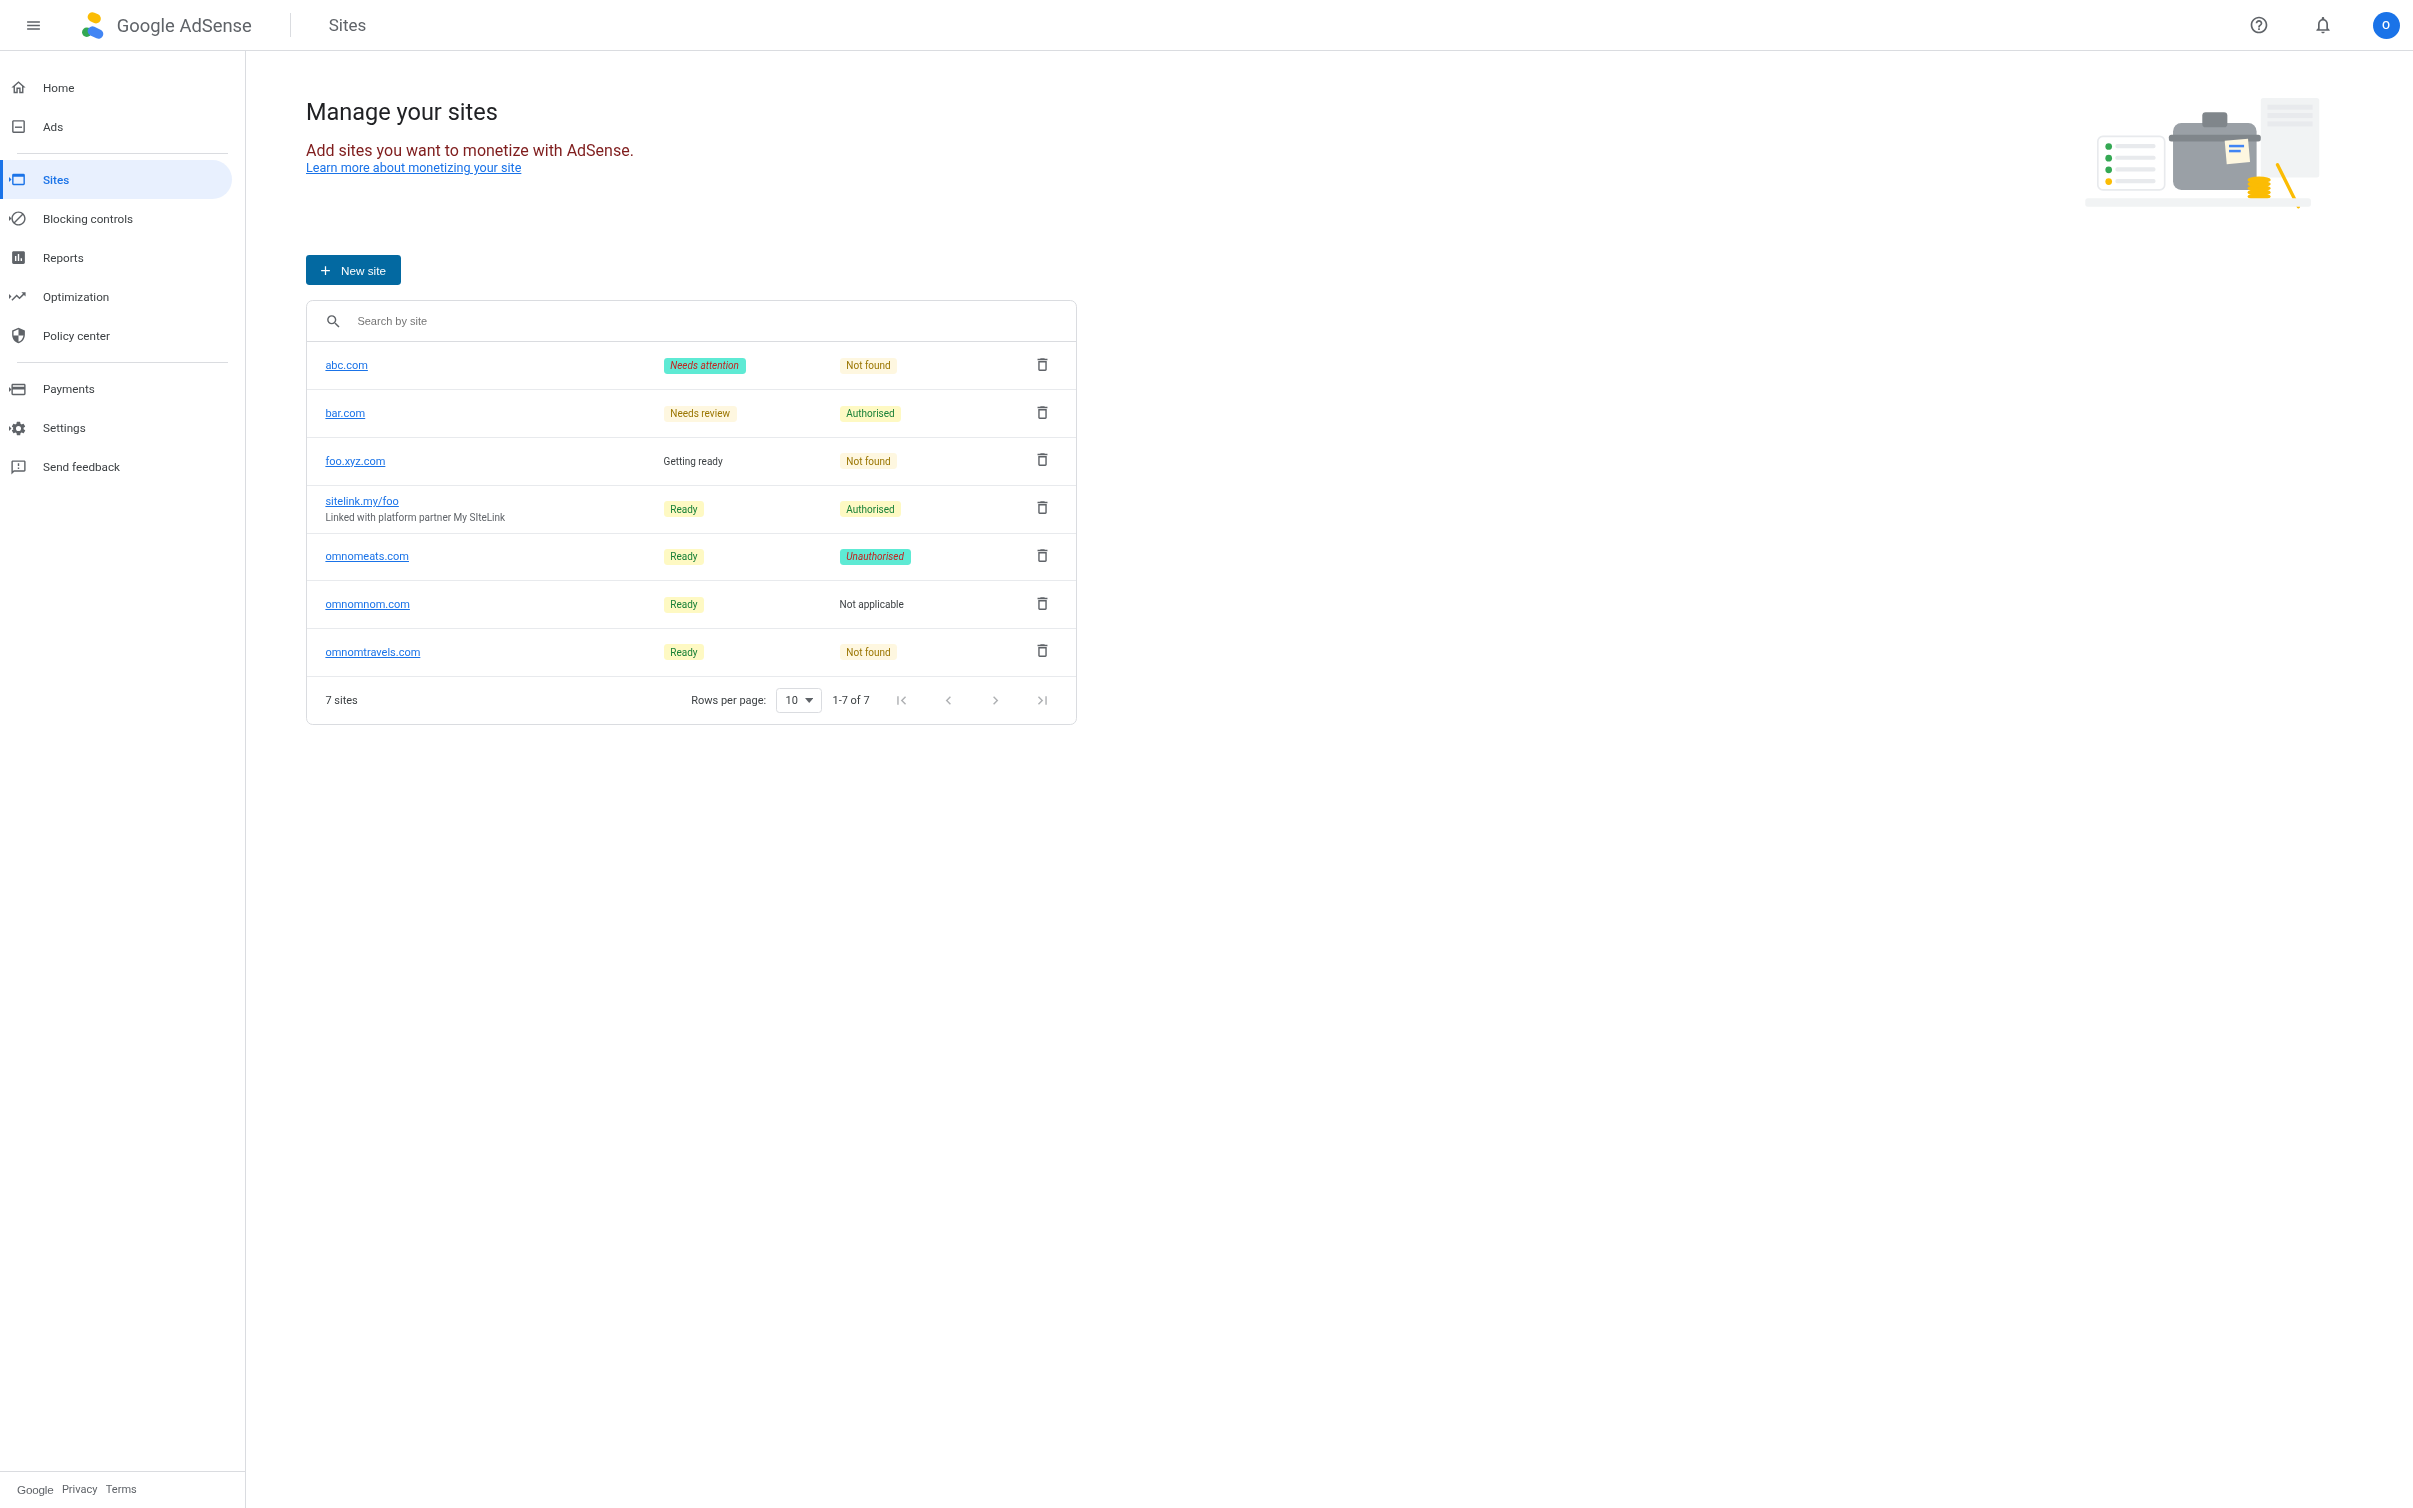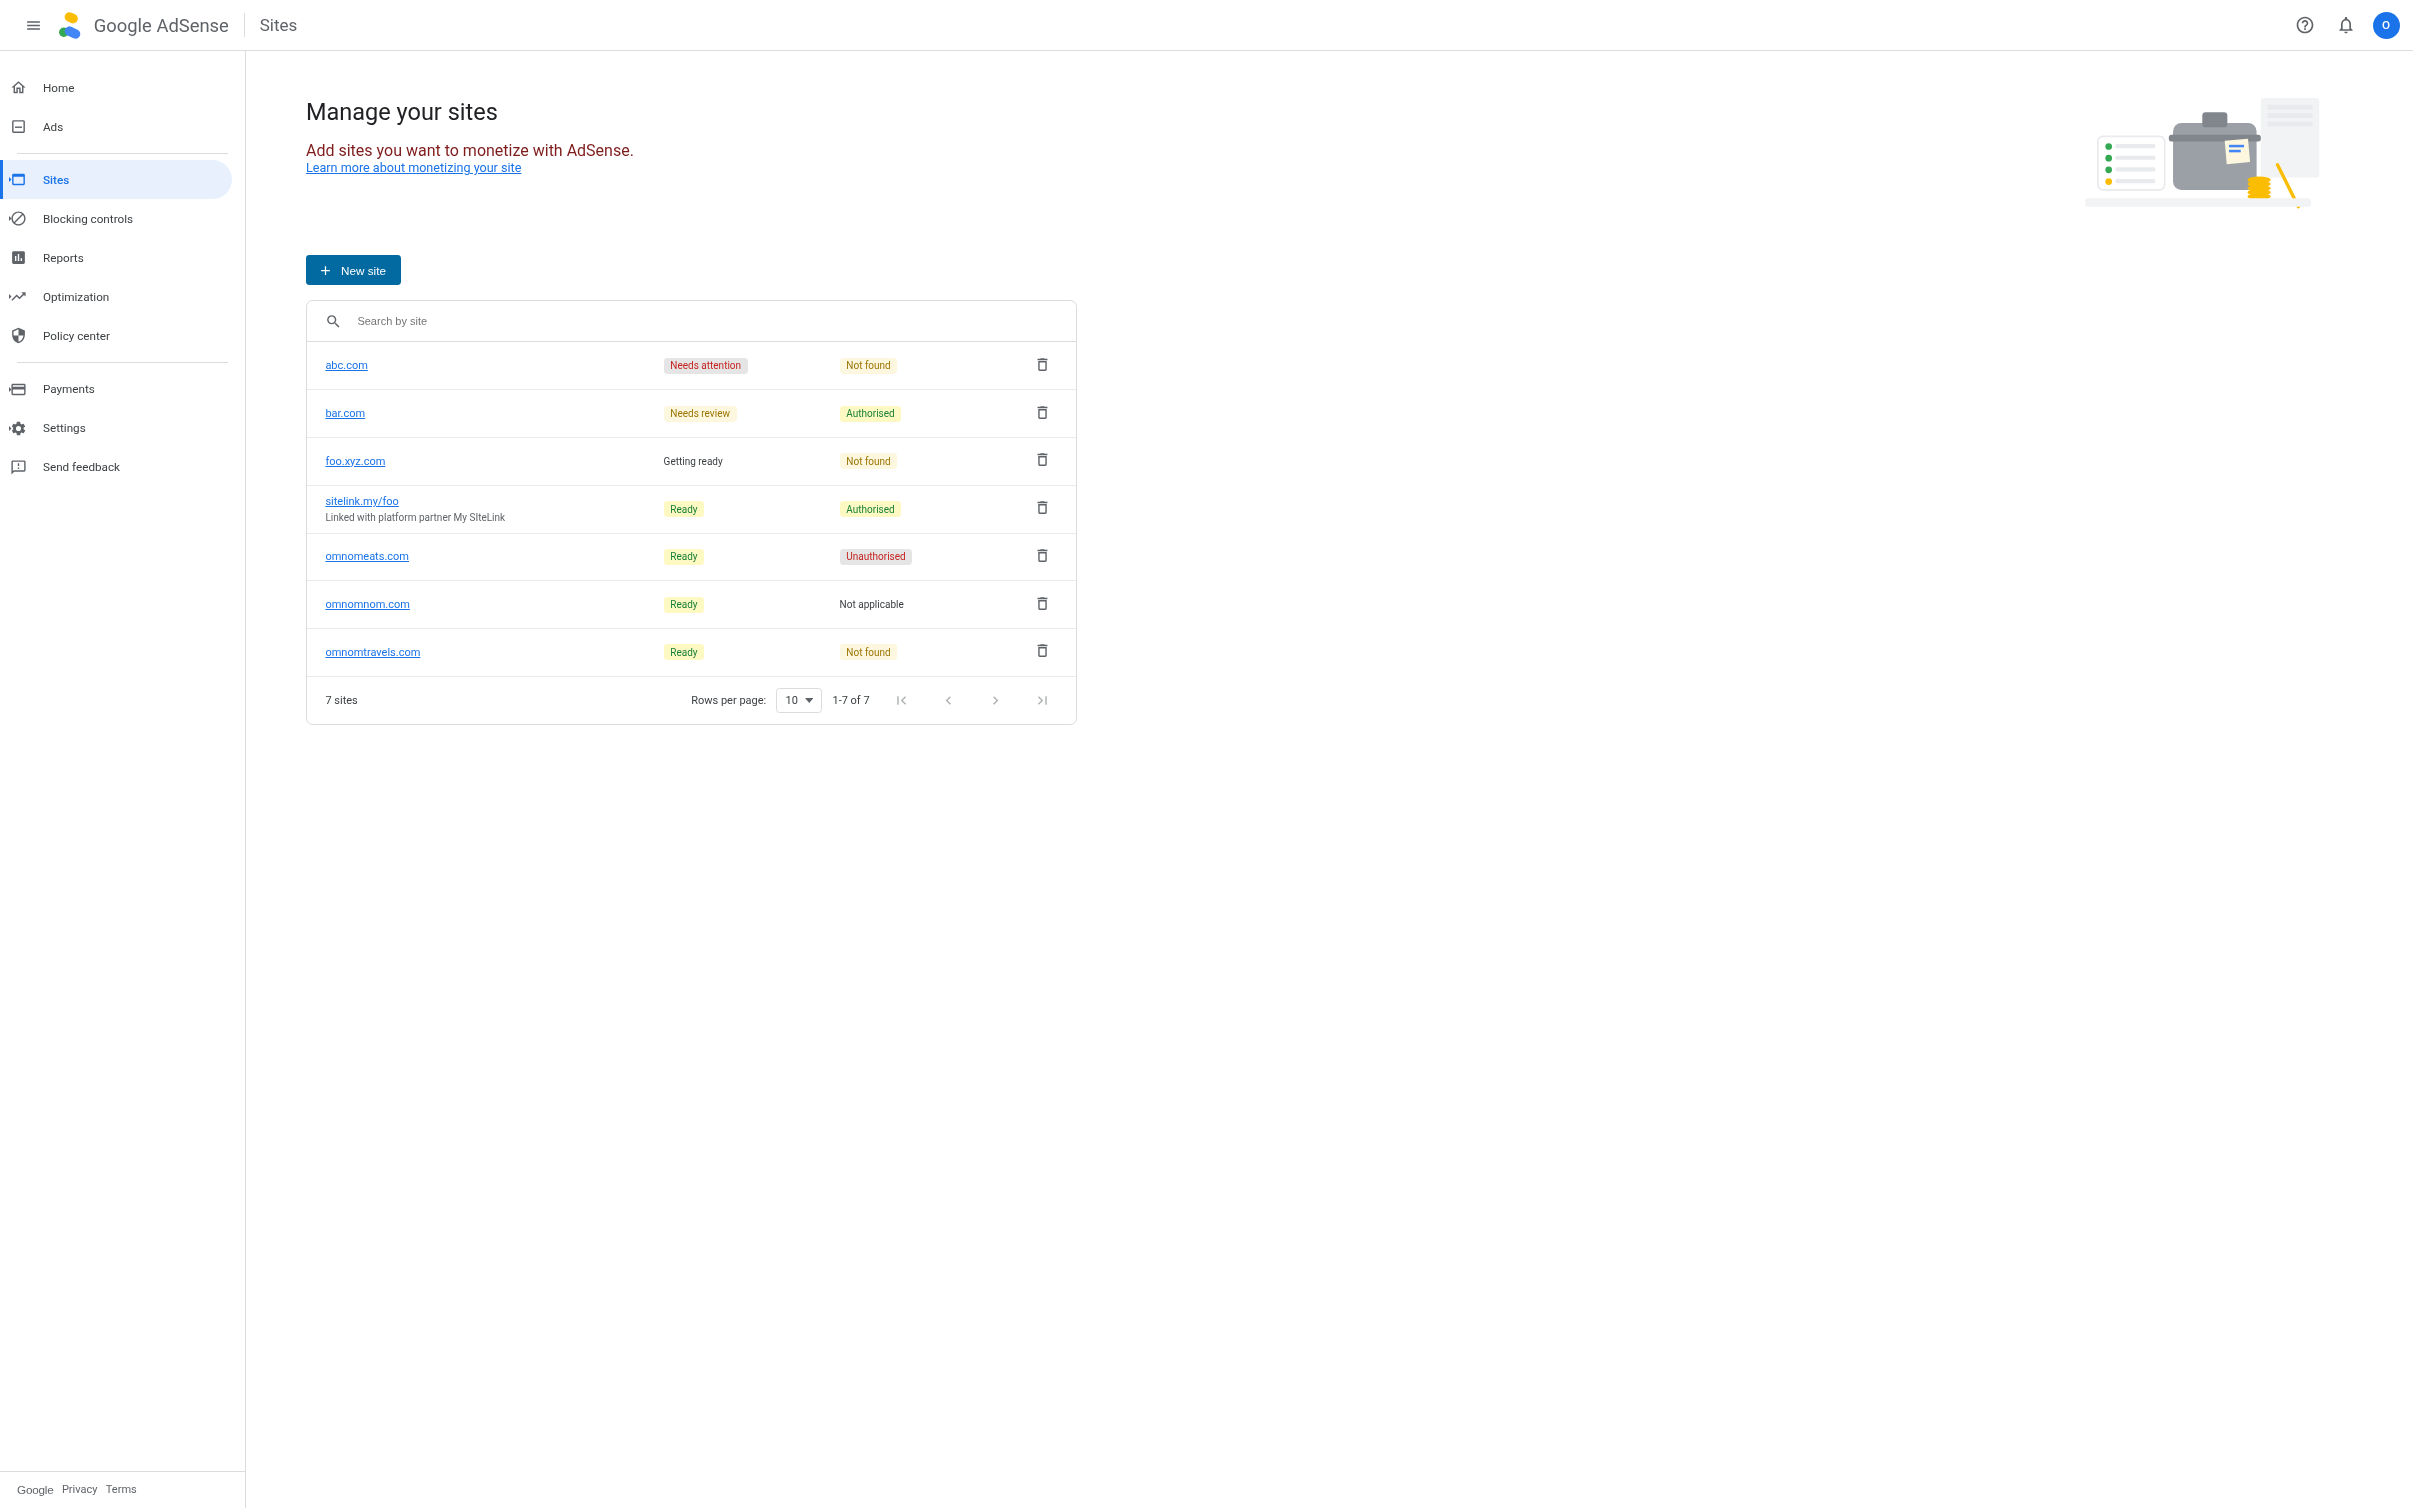--- a/index.html
+++ b/index.html
@@ -1,19 +1,19 @@
 <!DOCTYPE html>
 <html style="font-size:13.4px"><head>
 <meta charset="utf-8">
 <style>
   * { box-sizing: border-box; margin: 0; padding: 0; }
   body { font-family: Roboto, Arial, sans-serif; color: #202124; background: #fff; height: 100vh; display: flex; flex-direction: column; }
 
   
-  .header { display: flex; align-items: center; height: 51px; padding: 0 13.4px; border-bottom: 0.8px solid #dadce0; }
+  .header { display: flex; align-items: center; height: 51px; padding: 0 13.4px; border-bottom: 0.8px solid #dadce0; gap: 23px; }
   .hamburger { width: 40px; height: 40px; display: flex; align-items: center; justify-content: center; cursor: pointer; border-radius: 50%; }
   .logo-area { display: flex; align-items: center; margin-left: 3.4px; }
   .logo-svg { width: 27px; height: 27px; margin-right: 10px; }
   .logo-text { font-size: 18.4px; color: #5f6368; font-weight: 400; }
   .logo-text .accent { color: #5f6368; }
   .divider-v { width: 0.8px; height: 23.5px; background: #dadce0; margin: 0 15px; }
   .section-name { font-size: 17px; color: #5f6368; }
   .header-spacer { flex: 1; }
   .header-icon { width: 34px; height: 34px; display: flex; align-items: center; justify-content: center; cursor: pointer; border-radius: 50%; margin: 0 3.4px; }
   .avatar { width: 27px; height: 27px; border-radius: 50%; background: #1a73e8; color: #fff; display: flex; align-items: center; justify-content: center; font-size: 11.7px; font-weight: 500; margin-left: 6.7px; cursor: pointer; }
@@ -46,21 +46,21 @@
   .card { margin-top: 15px; border: 0.8px solid #dadce0; border-radius: 6.7px; overflow: hidden; max-width: 771px; }
   .search-row { display: flex; align-items: center; padding: 11.7px 18.4px; border-bottom: 0.8px solid #dadce0; }
   .search-row input { border: none; outline: none; font-size: 11px; flex: 1; margin-left: 15px; color: #3c4043; }
   .table-header, .table-row { display: grid; grid-template-columns: 1fr 176px 168px 50px; align-items: center; padding: 0 18.4px; border-bottom: 0.8px solid #e8eaed; }
   .table-header { height: 39px; font-size: 11px; font-weight: 500; color: #3c4043; }
   .table-row { min-height: 39px; padding-top: 8.4px; padding-bottom: 8.4px; font-size: 11px; }
   .site-link { color: #1a73e8; text-decoration: underline; cursor: pointer; font-size: 11px; }
   .sub-text { font-size: 10px; color: #5f6368; margin-top: 3.4px; }
   .col-head { display: flex; align-items: center; gap: 5px; }
   .badge { display: inline-block; padding: 2.5px 6.7px; border-radius: 3.4px; font-size: 10px; }
-  .badge.red { background: #e5e5e5; color: #c5221f; }
+  .badge.red { background: #5eead4; color: #c5221f; font-style: italic; }
   .badge.yellow { background: #fef7e0; color: #9a7500; }
   .badge.green { background: #fef9c3; color: #188038; }
   .badge.none { color: #3c4043; padding-left: 0; }
   .del-cell { display: flex; justify-content: flex-end; }
   .del-btn { width: 30px; height: 30px; display: flex; align-items: center; justify-content: center; cursor: pointer; border-radius: 50%; }
 
   .footer-row { display: flex; align-items: center; padding: 8.4px 18.4px; font-size: 11px; color: #3c4043; }
   .footer-spacer { flex: 1; }
   .rpp-select { border: 0.8px solid #dadce0; border-radius: 3.4px; padding: 5px 8.4px; font-size: 11px; display: flex; align-items: center; gap: 6.7px; cursor: pointer; margin: 0 10px; }
   .page-icons { display: flex; gap: 17px; margin-left: 17px; }

